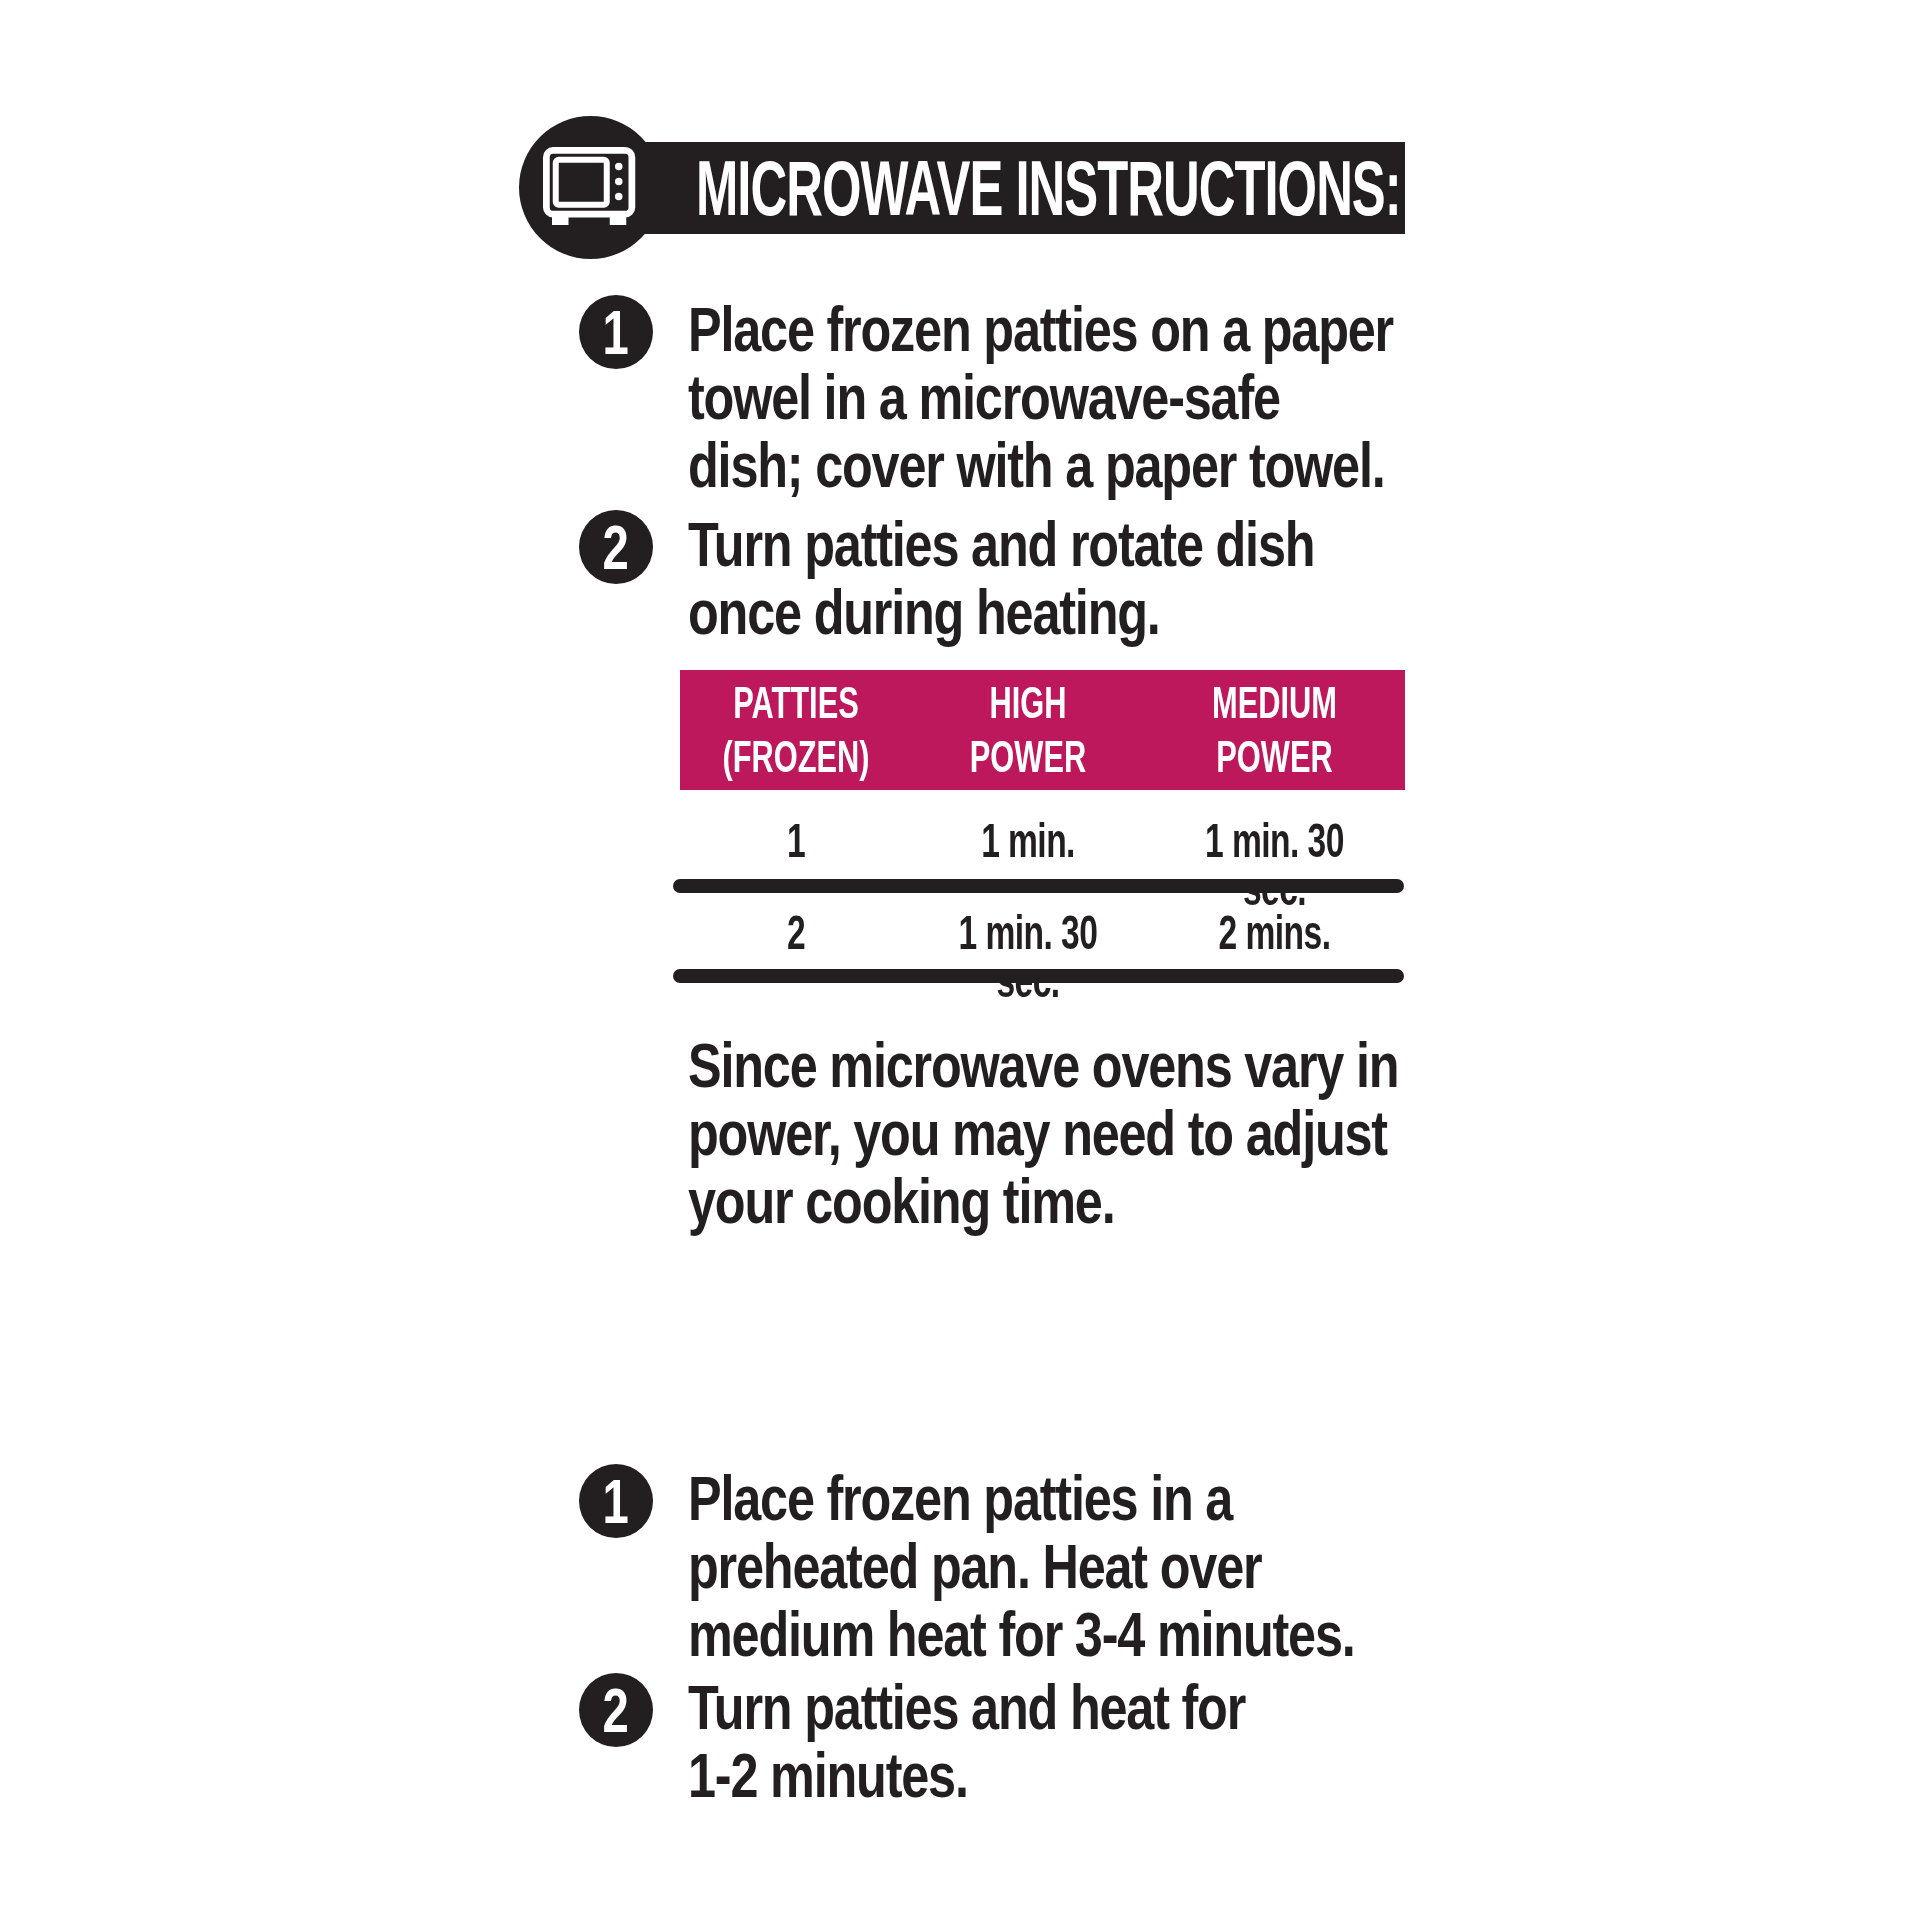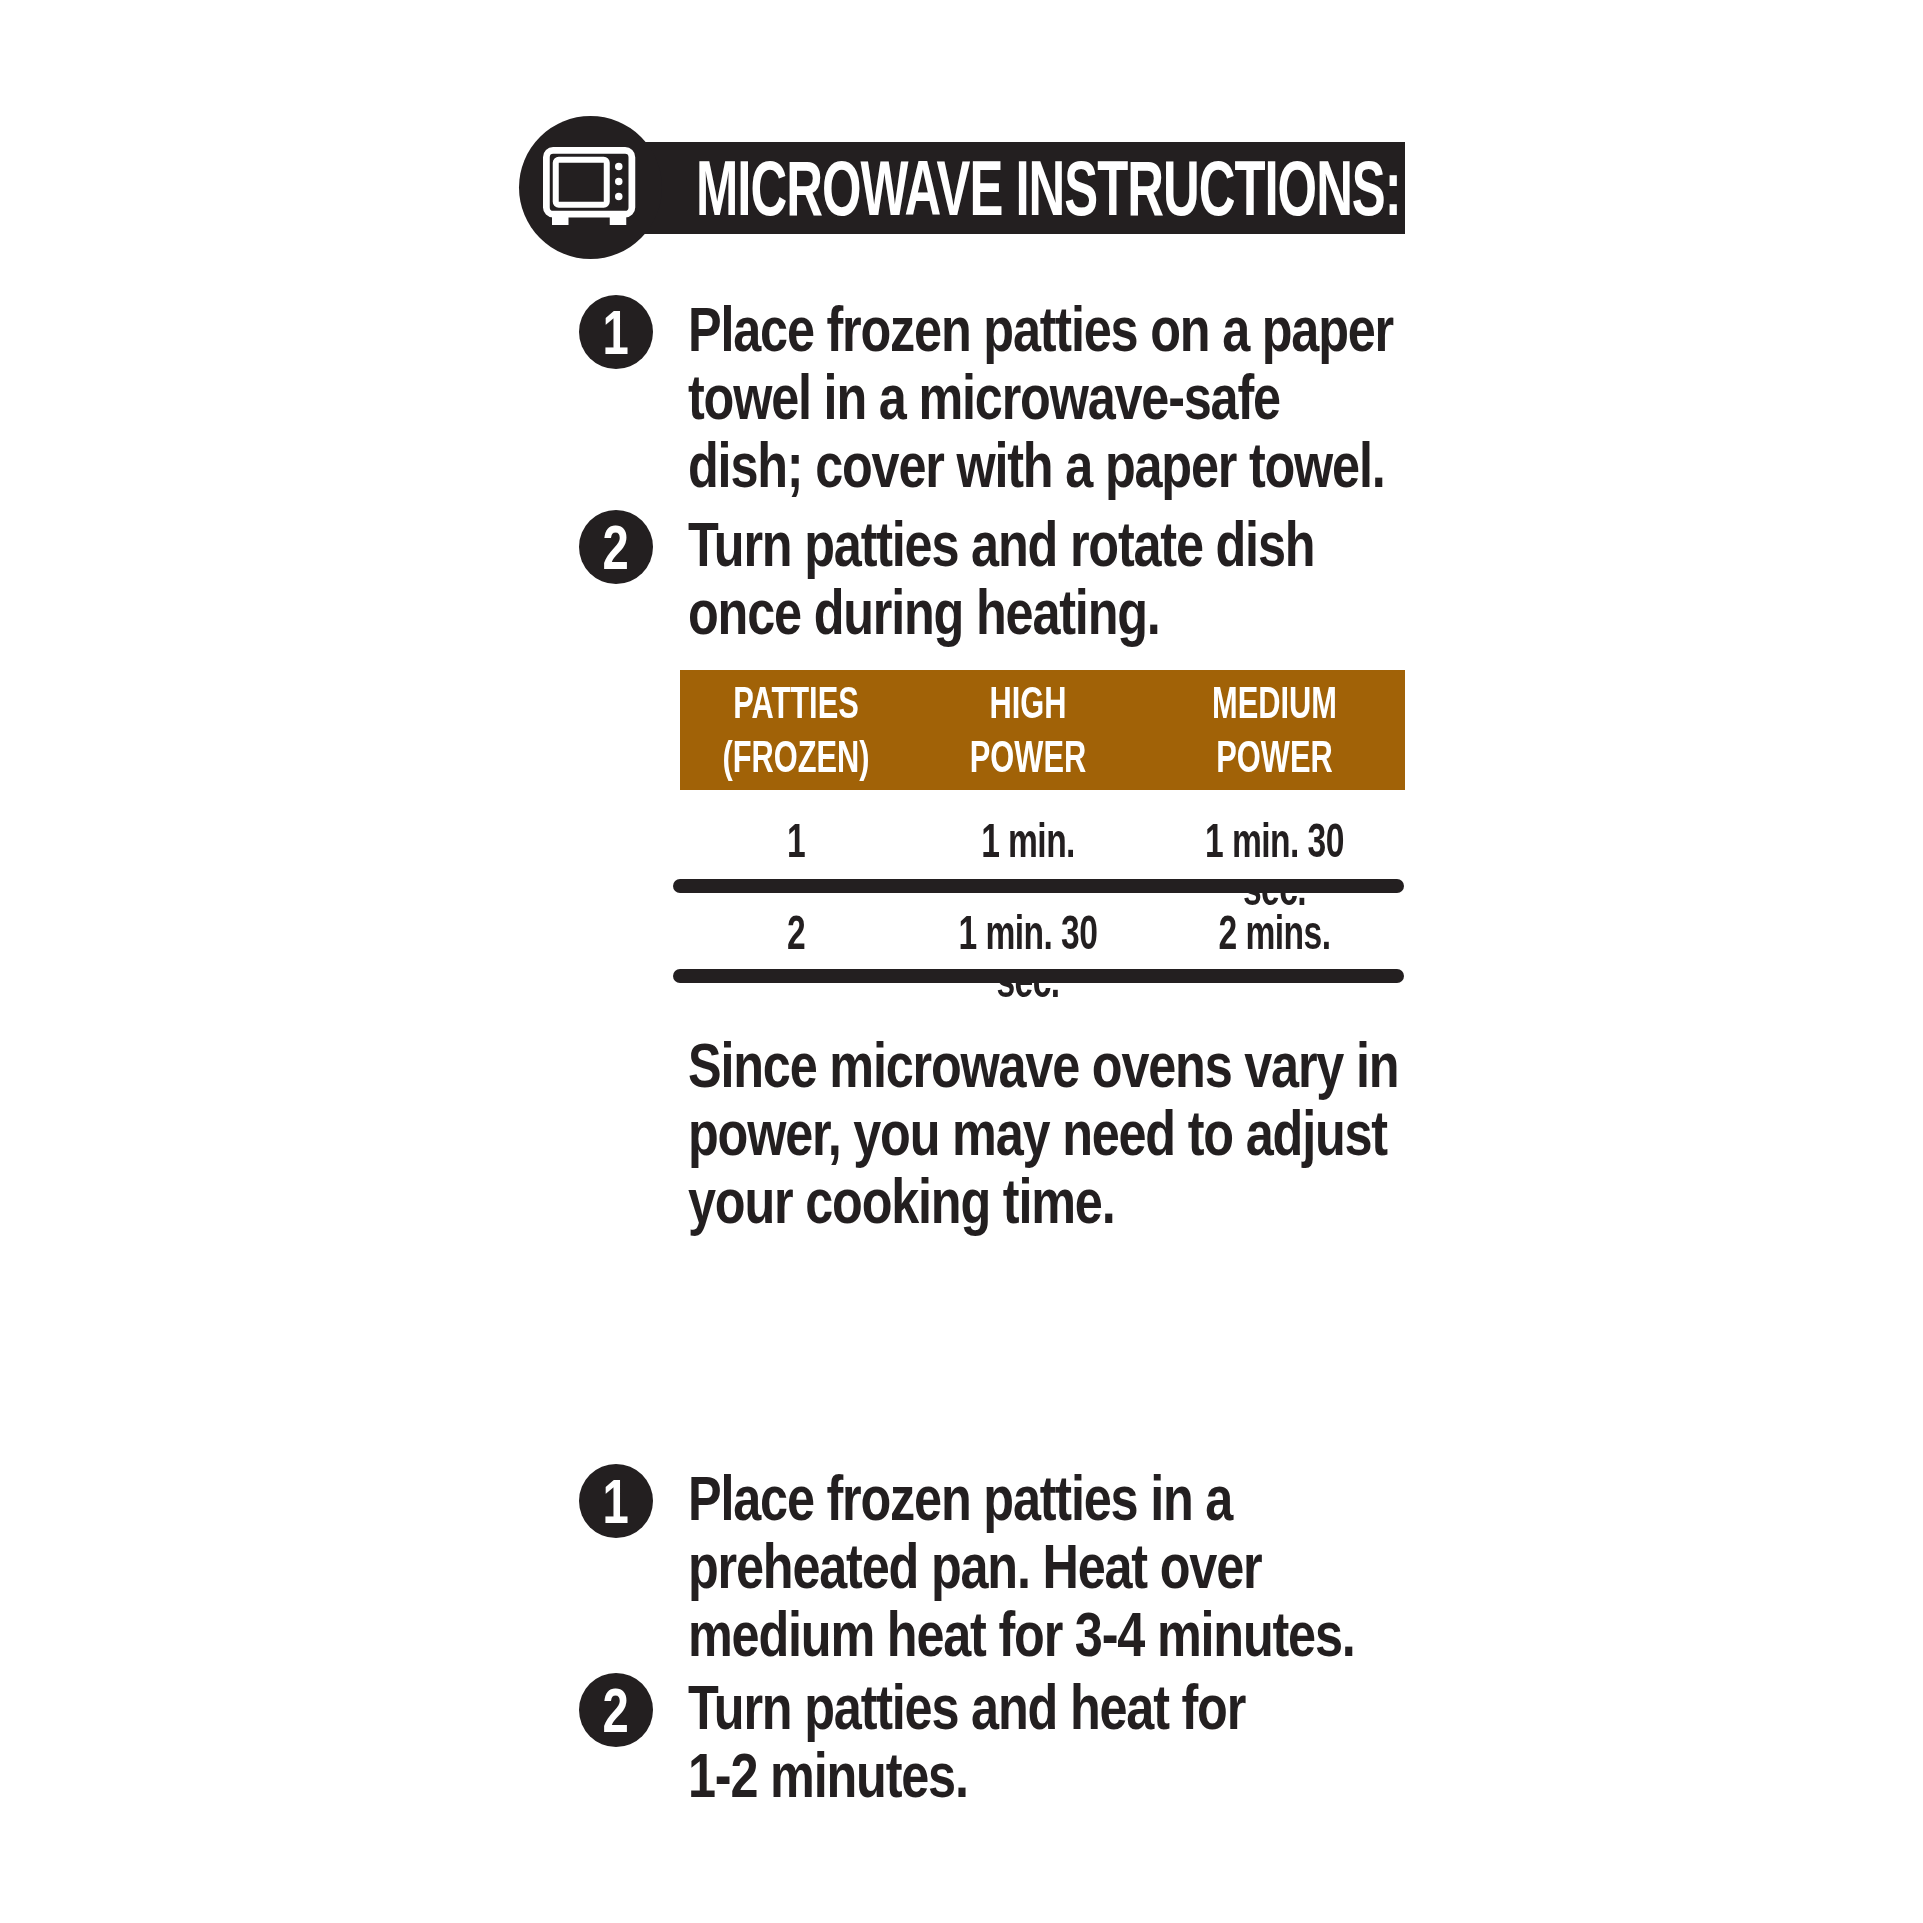--- a/index.html
+++ b/index.html
@@ -34,21 +34,21 @@
   }
   
   .note{
     position:absolute;left:688px;top:1031px;width:1007px;
     font-size:63px;line-height:68px;font-weight:bold;letter-spacing:-1.5px;
     white-space:pre-line;color:#231f20;
     transform:scaleX(0.80);transform-origin:0 0;
   }
   
   .cook-table{position:absolute;left:680px;top:670px;width:725px;height:323px;}
-  .thead{position:absolute;left:0;top:0;width:100%;height:120px;background:#a16207;display:flex;align-items:center;}
+  .thead{position:absolute;left:0;top:0;width:100%;height:120px;background:#be185d;display:flex;align-items:center;}
   .th{
     color:#ffffff;font-weight:bold;font-size:44px;line-height:54px;
     text-align:center;white-space:pre-line;transform:scaleX(0.70);
   }
   .trow{position:absolute;left:0;width:100%;display:flex;}
   .td{
     font-weight:bold;font-size:48px;line-height:48px;letter-spacing:-0.8px;
     text-align:center;color:#231f20;transform:scaleX(0.70);white-space:pre-line;
   }
   .col1{width:32%;}

